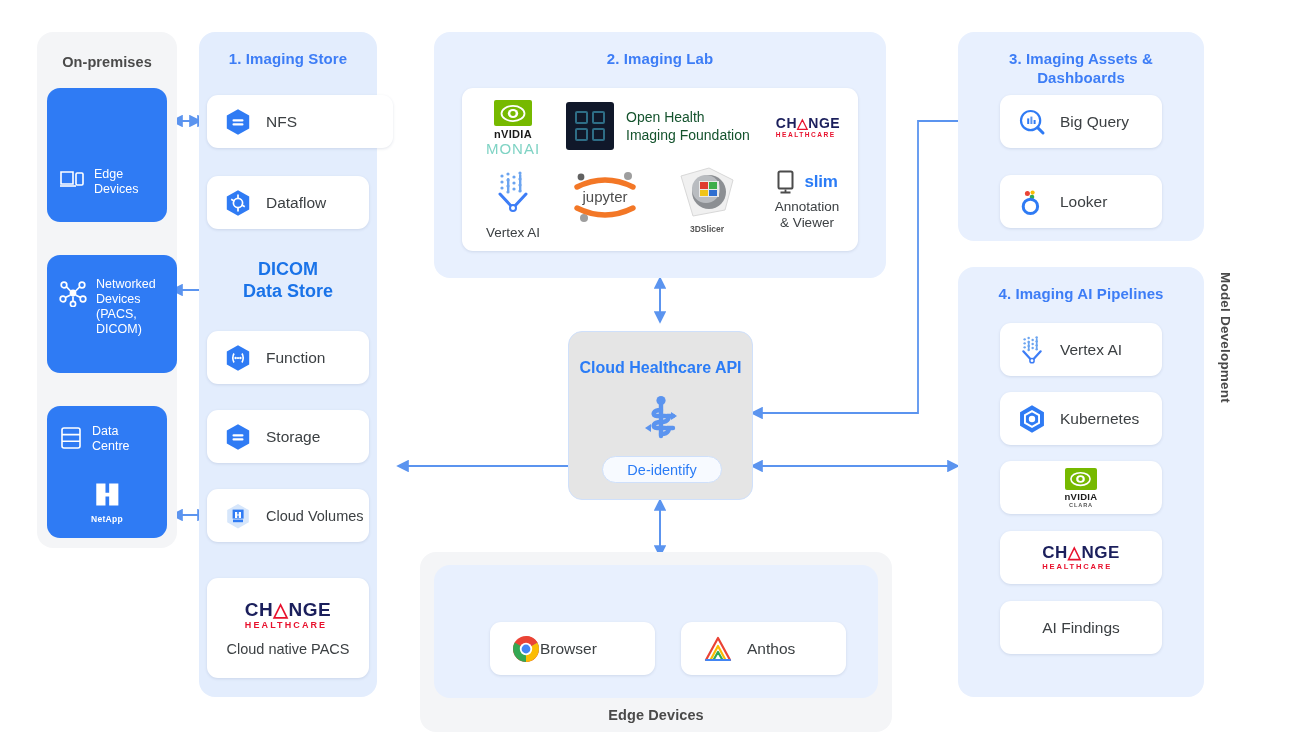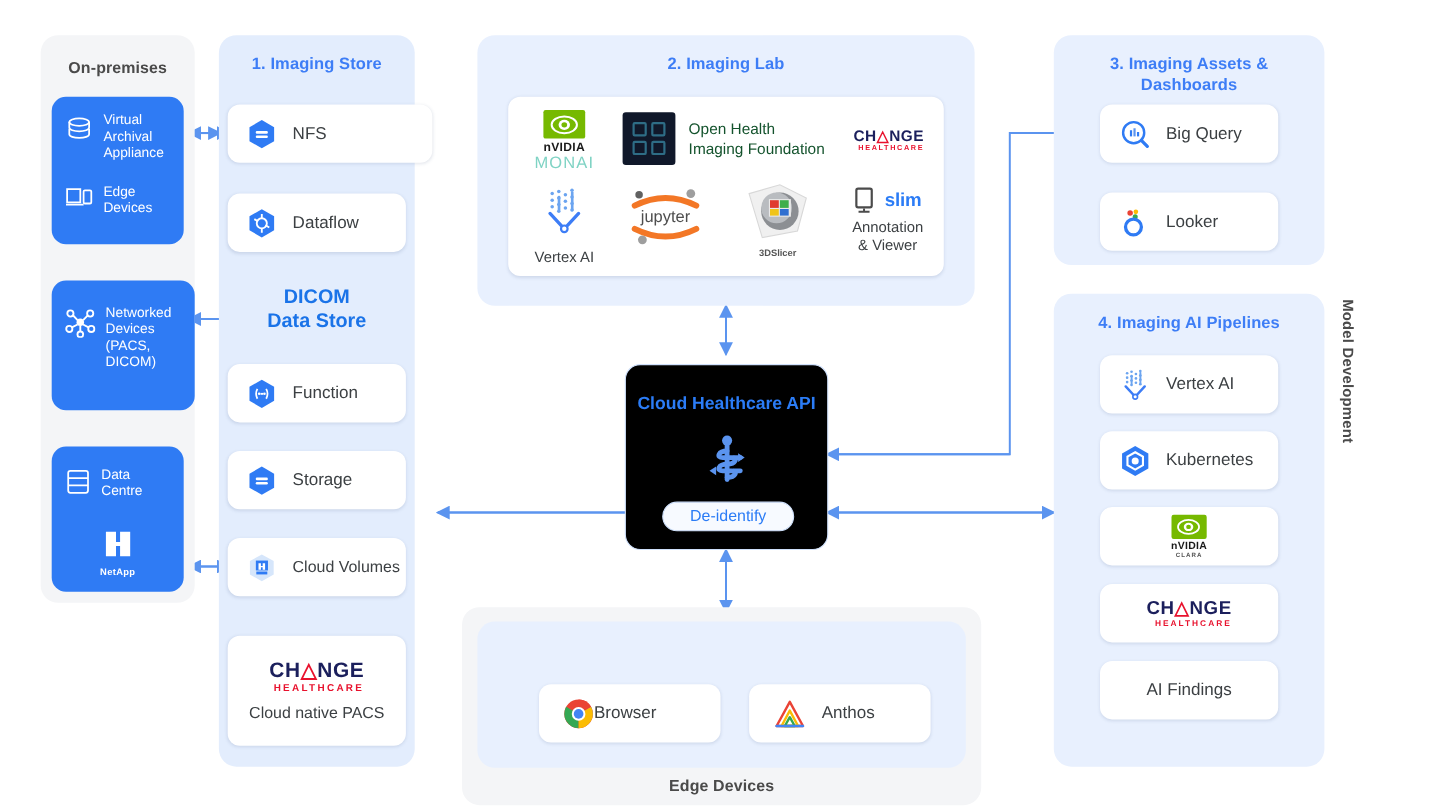--- a/index.html
+++ b/index.html
@@ -62,21 +62,21 @@
     color: #1a73e8;
     font-weight: bold;
     font-size: 18px;
     line-height: 22px;
     width: 160px;
   }
 
   
   #chapi {
     position: absolute;
-    background: #000000;
+    background: #e5e5e5;
     border: 1.6px solid #cfe0fb;
     border-radius: 14px;
   }
   #chapi-title {
     position: absolute; left: 0; right: 0; top: 27px;
     text-align: center; color: #2b7cf6; font-weight: bold; font-size: 16px;
   }
   #deident {
     position: absolute;
     border: 1.4px solid #cfe0fb;
@@ -97,21 +97,21 @@
     white-space: nowrap;
   }
 
   
   .lab-cell { position: absolute; display: flex; flex-direction: column; align-items: center; }
   .lab-cap { font-size: 13.5px; color: #3c4043; line-height: 16px; text-align: center; margin-top: 5px; }
   .lab-inline { position: absolute; display: flex; align-items: center; gap: 12px; }
   .lab-inline .txt { font-size: 14px; color:#14532d; line-height: 18px; }
 
   
-  .chw { text-align: right; line-height: 1; }
+  .chw { text-align: left; line-height: 1; }
   .chw .t1 { font-size: 19px; font-weight: bold; color: #1b1f5c; letter-spacing: .5px; }
   .chw .t1 .a { color: #e8112d; }
   .chw .t2 { font-size: 9px; font-weight: bold; color: #e8112d; letter-spacing: 2.1px; margin-top: 2px; }
   .chw.sm .t1 { font-size: 14px; }
   .chw.sm .t2 { font-size: 6.6px; letter-spacing: 1.5px; }
 
   
   #arrows { position: absolute; left: 0; top: 0; width: 1306px; height: 736px; pointer-events: none; }
 
   
@@ -177,32 +177,20 @@
 
       <line x1="1080" y1="149" x2="1080" y2="175" marker-end="url(#ah)"></line>
       <line x1="1080" y1="175" x2="1080" y2="149" marker-end="url(#ah)"></line>
     </g>
   </svg>
 
   <div class="panel panel-grey" style="left:37px; top:32px; width:140px; height:516px;"></div>
   <div class="panel-title dark" style="left:37px; top:53px; width:140px;">On-premises</div>
 
   <div class="blue-box" style="left:47px; top:88px; width:120px; height:134px;">
-    <div class="bb-row" style="left:12px; top:14px;">
-      <span class="ico" style="margin-top:2px;">
-        <svg width="26" height="26" viewBox="0 0 26 26" fill="none" stroke="#fff" stroke-width="1.6">
-          <ellipse cx="13" cy="7" rx="9" ry="3.4"></ellipse>
-          <path d="M4 7v5c0 1.9 4 3.4 9 3.4s9-1.5 9-3.4V7"></path>
-          <path d="M4 13v5c0 1.9 4 3.4 9 3.4s9-1.5 9-3.4v-5"></path>
-        </svg>
-      </span>
-      <span class="bb-text" style="white-space:pre-line;">Virtual
-Archival
-Appliance</span>
-    </div>
     <div class="bb-row" style="left:12px; top:79px;">
       <span class="ico" style="margin-top:1px;">
         <svg width="26" height="24" viewBox="0 0 26 24" fill="none" stroke="#fff" stroke-width="1.6">
           <path d="M2 4h12v12H2z"></path>
           <path d="M1 18h16"></path>
           <rect x="17" y="5" width="7" height="12" rx="1.2"></rect>
         </svg>
       </span>
       <span class="bb-text" style="white-space:pre-line;">Edge
 Devices</span>

